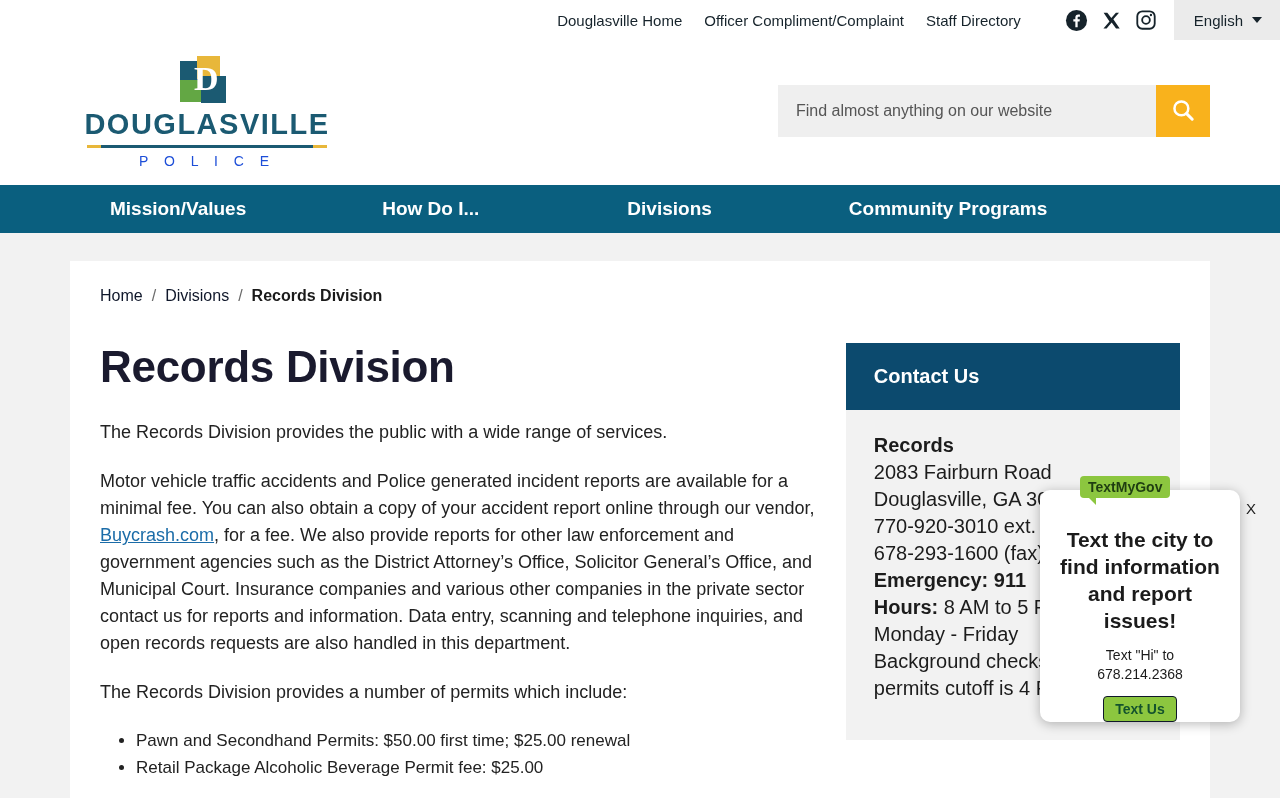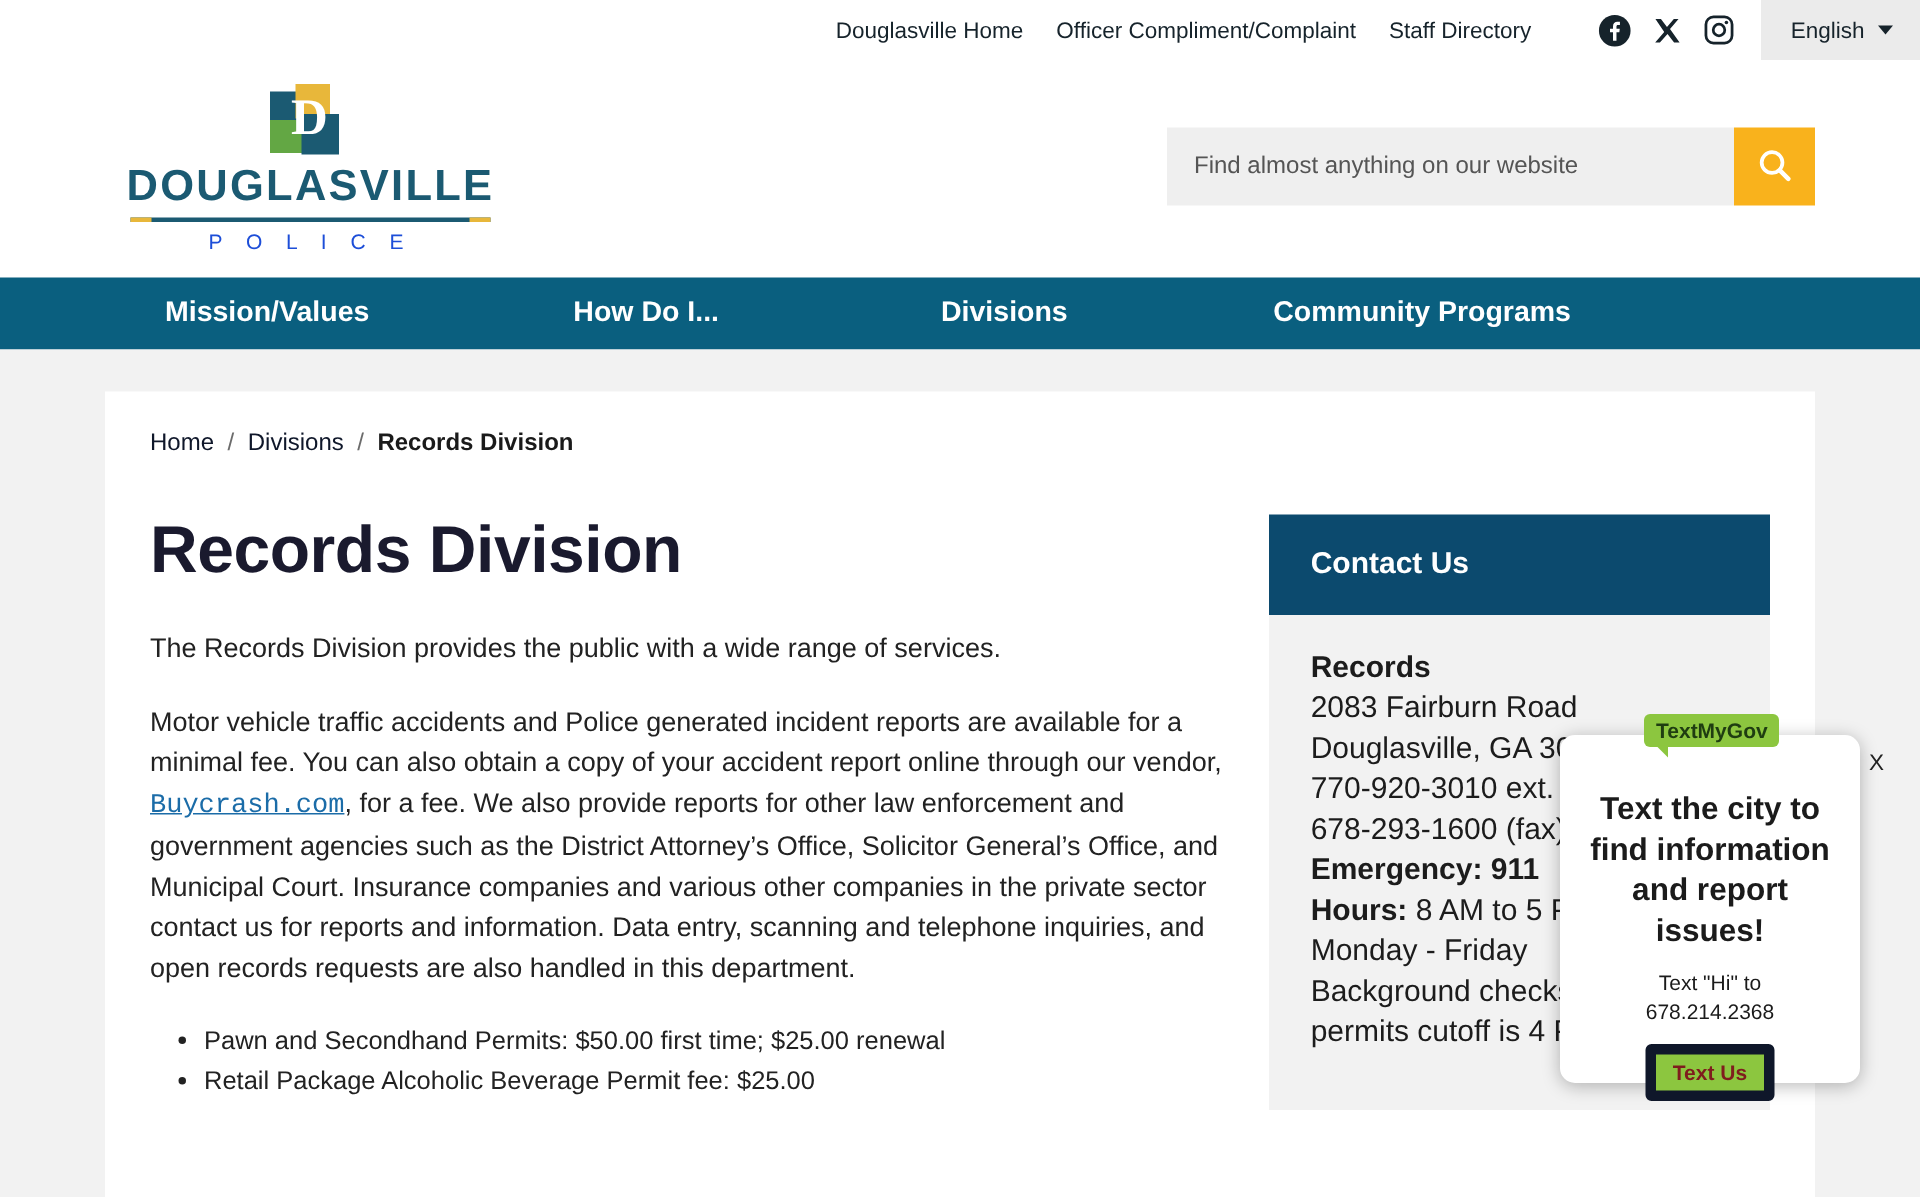--- a/index.html
+++ b/index.html
@@ -221,21 +221,21 @@
     color: #1a1a2e;
     font-weight: 700;
     letter-spacing: -0.3px;
   }
   p.body {
     font-size: 18px;
     line-height: 27px;
     margin: 0 0 22px 0;
     color: #222;
   }
-  p.body a { color: #1b6ca8; text-decoration: underline; font-family: Liberation Mono, monospace; }
+  p.body a { color: #1b6ca8; text-decoration: underline; }
   ul.perms {
     margin: 0;
     padding-left: 36px;
     font-size: 17px;
     line-height: 25px;
   }
   ul.perms li { margin-bottom: 2px; }
 
   
   .contact-head {
@@ -276,21 +276,21 @@
     width: 200px;
     height: 232px;
     background: #fff;
     border-radius: 10px;
     box-shadow: 0 2px 12px rgba(0,0,0,0.28);
     text-align: center;
     z-index: 20;
   }
   .popup-badge {
     position: absolute;
-    left: 56px;
+    left: 40px;
     top: -14px;
     background: #8cc63f;
     color: #1f3d11;
     font-size: 14px;
     font-weight: 700;
     padding: 3px 8px;
     border-radius: 4px;
     white-space: nowrap;
   }
   .popup-badge:after {
@@ -319,25 +319,25 @@
   .popup-sub {
     font-size: 14px;
     line-height: 19px;
     margin-top: 12px;
     color: #1b1b1b;
   }
   .popup-btn {
     display: inline-block;
     margin-top: 12px;
     background: #8cc63f;
-    color: #7f1d1d;
+    color: #14532d;
     font-size: 14px;
     font-weight: 700;
     padding: 4px 11px;
-    border: 7px solid #0f172a;
+    border: 1px solid #0f172a;
     border-radius: 4px;
     cursor: pointer;
   }
 </style>
 </head>
 <body>
 
 <div class="topbar">
   <div class="topbar-links">
     <a class="topbar-link">Douglasville Home</a>
@@ -415,20 +415,21 @@
       <a class="crumb-link">Divisions</a>
       <span class="crumb-sep">/</span>
       <span class="crumb-current">Records Division</span>
     </div>
 
     <div class="body-cols">
       <div class="col-main">
         <h1 class="page-title">Records Division</h1>
         <p class="body">The Records Division provides the public with a wide range of services.</p>
         <p class="body"><span>Motor vehicle traffic accidents and Police generated incident reports are available for a minimal fee. You can also obtain a copy of your accident report online through our vendor, </span><a href="#">Buycrash.com</a><span>, for a fee. We also provide reports for other law enforcement and government agencies such as the District Attorney’s Office, Solicitor General’s Office, and Municipal Court. Insurance companies and various other companies in the private sector contact us for reports and information. Data entry, scanning and telephone inquiries, and open records requests are also handled in this department.</span></p>
+        <p class="body">The Records Division provides a number of permits which include:</p>
         <ul class="perms">
           <li>Pawn and Secondhand Permits: $50.00 first time; $25.00 renewal</li>
           <li>Retail Package Alcoholic Beverage Permit fee: $25.00</li>
         </ul>
       </div>
 
       <div class="col-side">
         <div class="contact-head">Contact Us</div>
         <div class="contact-body">
           <strong>Records</strong><br>

